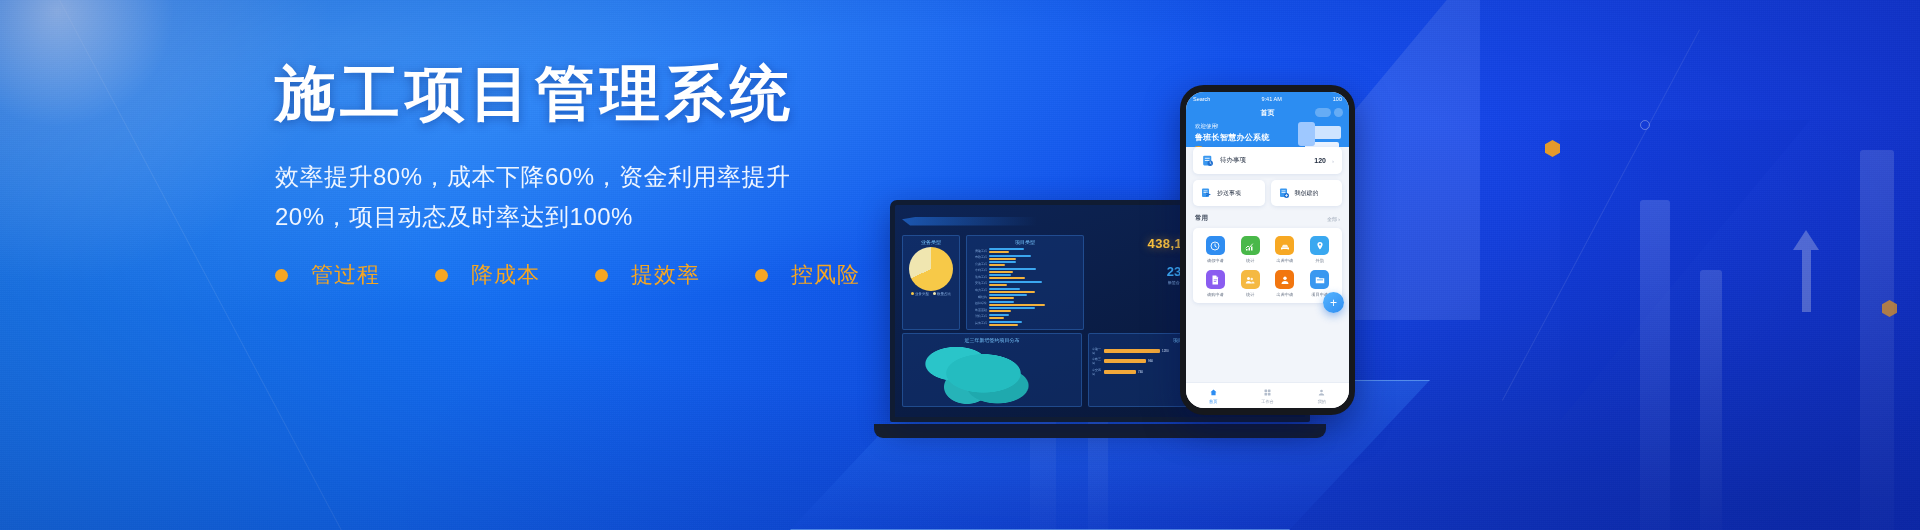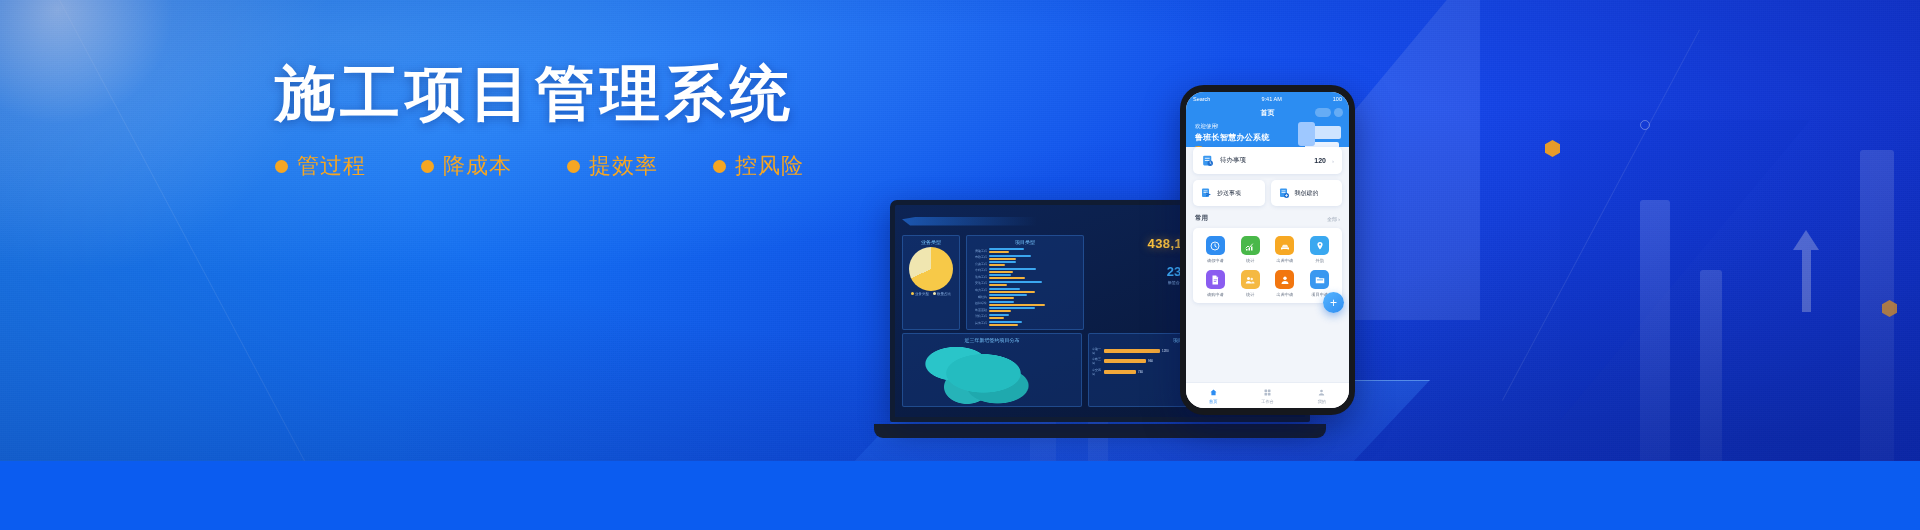--- a/index.html
+++ b/index.html
@@ -2,21 +2,21 @@
 <html><head>
 <meta charset="utf-8">
 <style>
   * { margin:0; padding:0; box-sizing:border-box; }
   html,body{ width:1920px; height:530px; overflow:hidden; }
   body{
     font-family:"Liberation Sans","DejaVu Sans",sans-serif;
     background:#0b5cf0;
   }
   .banner{
-    position:relative; width:1920px; height:461px; overflow:hidden;
+    position:relative; width:1920px; height:530px; overflow:hidden;
     background:
       radial-gradient(circle at 3% 2%, rgba(190,220,255,0.85) 0%, rgba(120,180,255,0.35) 6%, rgba(30,120,250,0.0) 14%),
       radial-gradient(ellipse at 18% 8%, rgba(90,170,255,0.55) 0%, rgba(30,120,250,0.0) 40%),
       radial-gradient(ellipse at 92% 95%, rgba(10,40,160,0.55) 0%, rgba(10,40,160,0.0) 55%),
       linear-gradient(118deg, #1f86f5 0%, #1370f2 26%, #1059ef 48%, #1546ea 70%, #1433d8 100%);
   }
   
   .noise{
     position:absolute; inset:0;
     background-image:
@@ -67,21 +67,21 @@
   .title{
     font-size:60px; font-weight:bold; color:#ffffff; letter-spacing:5px;
     line-height:1.12; text-shadow:0 2px 10px rgba(0,20,90,.35);
     white-space:nowrap;
   }
   .subtitle{
     margin-top:30px; font-size:24px; color:#eef5ff; line-height:1.65;
     letter-spacing:.5px; max-width:520px; font-weight:400;
   }
   .bullets{ margin-top:24px; display:flex; align-items:center; gap:55px; }
-  .bullet{ display:flex; align-items:center; gap:9px; }
+  .bullet{ display:flex; align-items:center; gap:23px; }
   .bullet .dot{ width:13px;height:13px;border-radius:50%;background:#f5a623;flex:none; }
   .bullet .lbl{ font-size:22px; color:#f5a623; letter-spacing:1px; }
   .cta{
     margin-top:36px; width:193px; height:58px; border:none; cursor:pointer;
     border-radius:29px; color:#fff; font-size:22px; letter-spacing:2px;
     background:linear-gradient(100deg,#f2a13a 0%,#ef8f22 55%,#ec8416 100%);
     box-shadow:0 6px 18px rgba(6,26,110,.35);
     font-family:"Liberation Sans","DejaVu Sans",sans-serif;
   }
 
@@ -273,20 +273,21 @@
   <div class="deco hexa small" style="left:1545px; top:140px;"></div>
   <div class="deco hexa small" style="left:1882px; top:300px; opacity:.8;"></div>
 
   <div class="deco dotc" style="left:1055px; top:282px; width:7px; height:7px;"></div>
   <div class="deco dotc" style="left:1060px; top:398px; width:9px; height:9px; opacity:.4;"></div>
   <div class="deco ring" style="left:1018px; top:328px; width:13px; height:13px;"></div>
   <div class="deco ring" style="left:1640px; top:120px; width:10px; height:10px;"></div>
 
   <div class="content">
     <h1 class="title">施工项目管理系统</h1>
+    <p class="subtitle">效率提升80%，成本下降60%，资金利用率提升20%，项目动态及时率达到100%</p>
 
     <div class="bullets">
       <div class="bullet">
         <span class="dot"></span>
         <span class="lbl">管过程</span>
       </div>
       <div class="bullet">
         <span class="dot"></span>
         <span class="lbl">降成本</span>
       </div>

